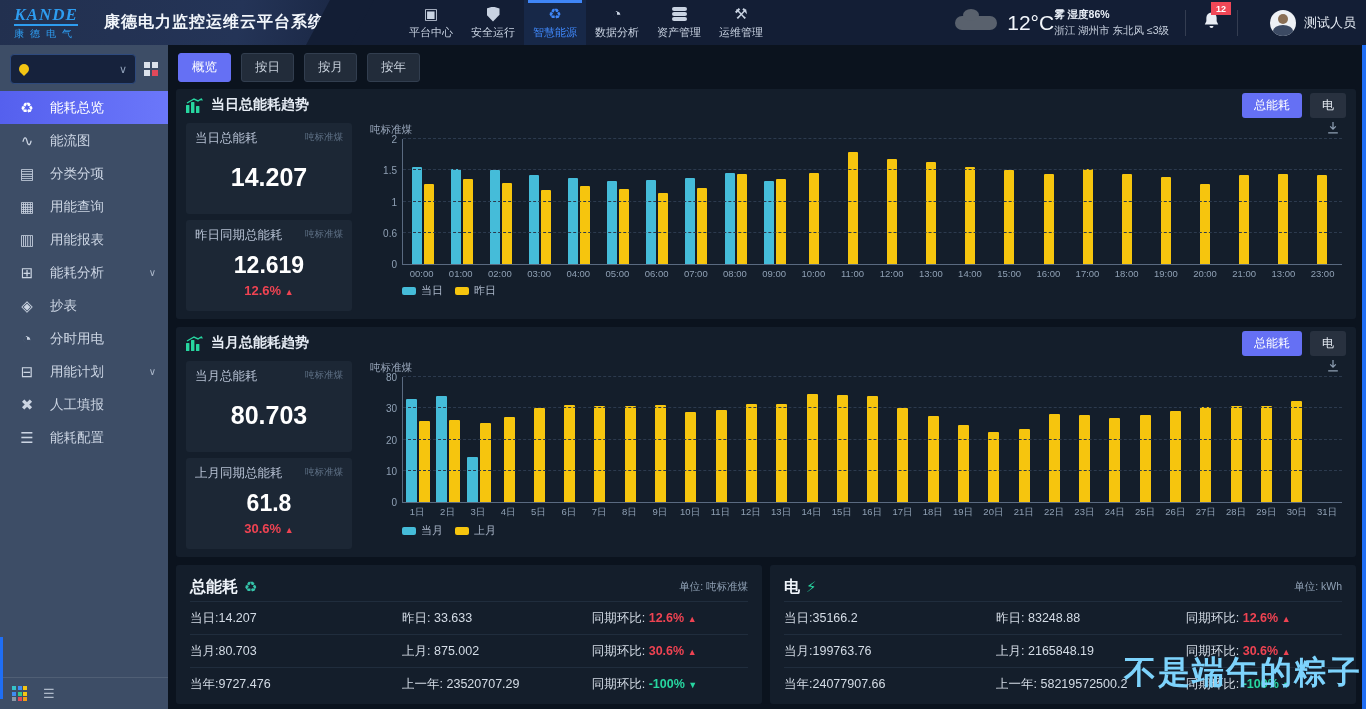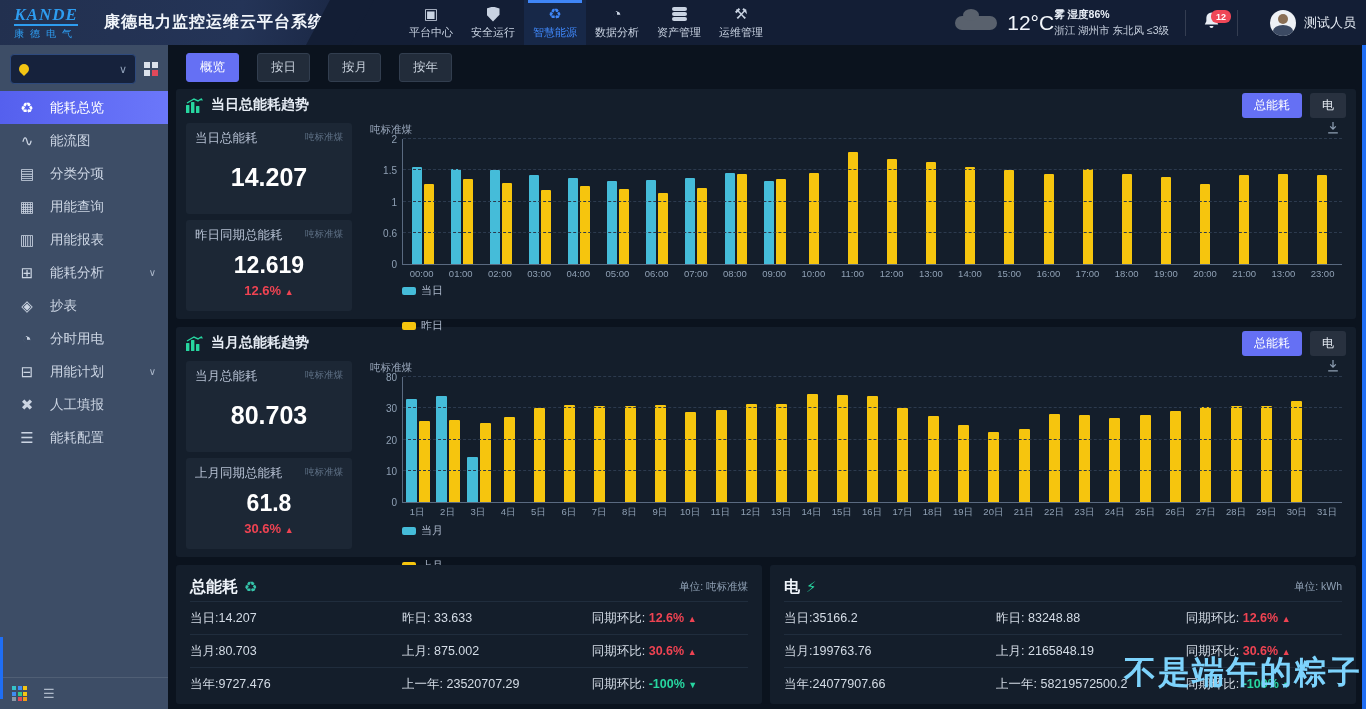--- a/index.html
+++ b/index.html
@@ -31,21 +31,21 @@
   .hdr-right { margin-left:auto; height:100%; display:flex; align-items:center; padding-right:10px; }
   .cloud { position:relative; width:42px; height:14px; background:#59616d; border-radius:8px; margin-right:10px;}
   .cloud::before { content:""; position:absolute; left:8px; top:-7px; width:16px; height:12px;
     background:#59616d; border-radius:50%; }
   .temp { font-size:21px; color:#f2f6fb; }
   .wx { font-size:10.5px; line-height:1.5; color:#c6cfdd; }
   .wx b { color:#e8eef6; font-weight:700; }
   .hsep { width:1px; height:26px; background:rgba(255,255,255,.14); margin:0 16px; }
   .bell-wrap { position:relative; cursor:pointer; }
   .badge { position:absolute; top:-9px; left:9px; background:#ef4757; color:#fff; font-size:9px;
-    border-radius:6px; padding:1.5px 5px; font-weight:700;margin-top:8px; }
+    border-radius:0; padding:1.5px 5px; font-weight:700; }
   .user { display:flex; align-items:center; gap:8px; margin-left:16px; cursor:pointer; }
   .avatar { width:26px; height:26px; border-radius:50%; background:#eef1f5; position:relative; overflow:hidden;}
   .avatar::before { content:""; position:absolute; top:4px; left:8px; width:10px; height:10px;
     border-radius:50%; background:#8a6f55; }
   .avatar::after { content:""; position:absolute; top:15px; left:3px; width:20px; height:12px;
     border-radius:50% 50% 0 0; background:#3c4a63; }
   .uname { font-size:13px; color:#e6ecf4; }
 
   
   .sidebar { position:fixed; left:0; top:45px; bottom:0; width:168px; background:#3d4d66; }
@@ -67,21 +67,21 @@
   .side-footer { position:absolute; left:0; right:0; bottom:0; height:32px; border-top:1px solid rgba(255,255,255,.10);
     display:flex; align-items:center; gap:16px; padding-left:12px; }
   .dot-grid { display:grid; grid-template-columns:repeat(3,4px); gap:1.5px; cursor:pointer; }
   .dot-grid i { width:4px; height:4px; }
   .list-ico { color:#aeb9c9; font-size:13px; cursor:pointer; }
 
   
   .main { margin-left:168px; padding:0 10px 0 8px; }
   .tabbar { display:flex; gap:10px; padding:8px 2px 7px; }
   .tab { font-size:12.5px; padding:5px 13px; border-radius:3px; background:#222c3a;
-    border:1px solid #323e4f; color:#c6cfda; cursor:pointer;margin-left:8px; }
+    border:1px solid #323e4f; color:#c6cfda; cursor:pointer; }
   .tab.active { background:#6570f4; border-color:#6570f4; color:#fff; }
 
   .panel { background:#141e2b; border-radius:3px; margin-bottom:8px; }
   .panel-hd { height:32px; display:flex; align-items:center; padding:0 10px; }
   .panel-hd .ttl { font-size:14px; font-weight:700; color:#e6ecf4; margin-left:8px; }
   .hd-btns { margin-left:auto; display:flex; gap:8px; }
   .btn { font-size:12px; padding:4px 12px; border-radius:3px; cursor:pointer; }
   .btn.active { background:#6570f4; color:#fff; }
   .btn.plain { background:#28313f; color:#e3e9f1; }
   .panel-bd { display:flex; gap:10px; padding:2px 8px 8px 10px; height:198px; }
@@ -97,21 +97,21 @@
   .unit-label { position:absolute; top:0; left:8px; font-size:10.5px; color:#9aa8bc; }
   .dl-icon { position:absolute; top:-2px; right:8px; color:#8fa0b4; cursor:pointer; }
   .plot { position:relative; height:126px; border-left:1px solid #5a6a80; border-bottom:1px solid #5a6a80;
     display:flex; align-items:flex-end; }
   .gridline { position:absolute; left:0; right:0; border-top:1px dashed #2c3a4e; }
   .ytick { position:absolute; right:calc(100% + 6px); transform:translateY(50%); font-size:10px; color:#8fa0b4; }
   .group { flex:1; height:100%; display:flex; align-items:flex-end; justify-content:center; gap:2px; }
   .bar { border-radius:1px 1px 0 0; }
   .xrow { display:flex; margin-top:3px; }
   .xlab { flex:1; text-align:center; font-size:9.5px; color:#8fa0b4; white-space:nowrap; }
-  .legend { display:flex; justify-content:flex-start; gap:20px; margin-top:4px; font-size:11px; color:#aab6c8;flex-direction:column; }
+  .legend { display:flex; justify-content:flex-start; gap:12px; margin-top:4px; font-size:11px; color:#aab6c8; }
   .legend .li { display:flex; align-items:center; gap:5px; }
   .legend .sw { width:14px; height:8px; border-radius:2px; }
 
   
   .summary-row { display:flex; gap:8px; }
   .spanel { flex:1; background:#141e2b; border-radius:3px; padding:8px 14px 4px; position:relative; }
   .sp-hd { display:flex; align-items:center; height:28px; }
   .sp-ttl { font-size:16px; font-weight:700; color:#eef3f9; }
   .sp-ico { margin-left:6px; font-size:15px; }
   .sp-unit { margin-left:auto; font-size:10.5px; color:#8fa0b4; }

